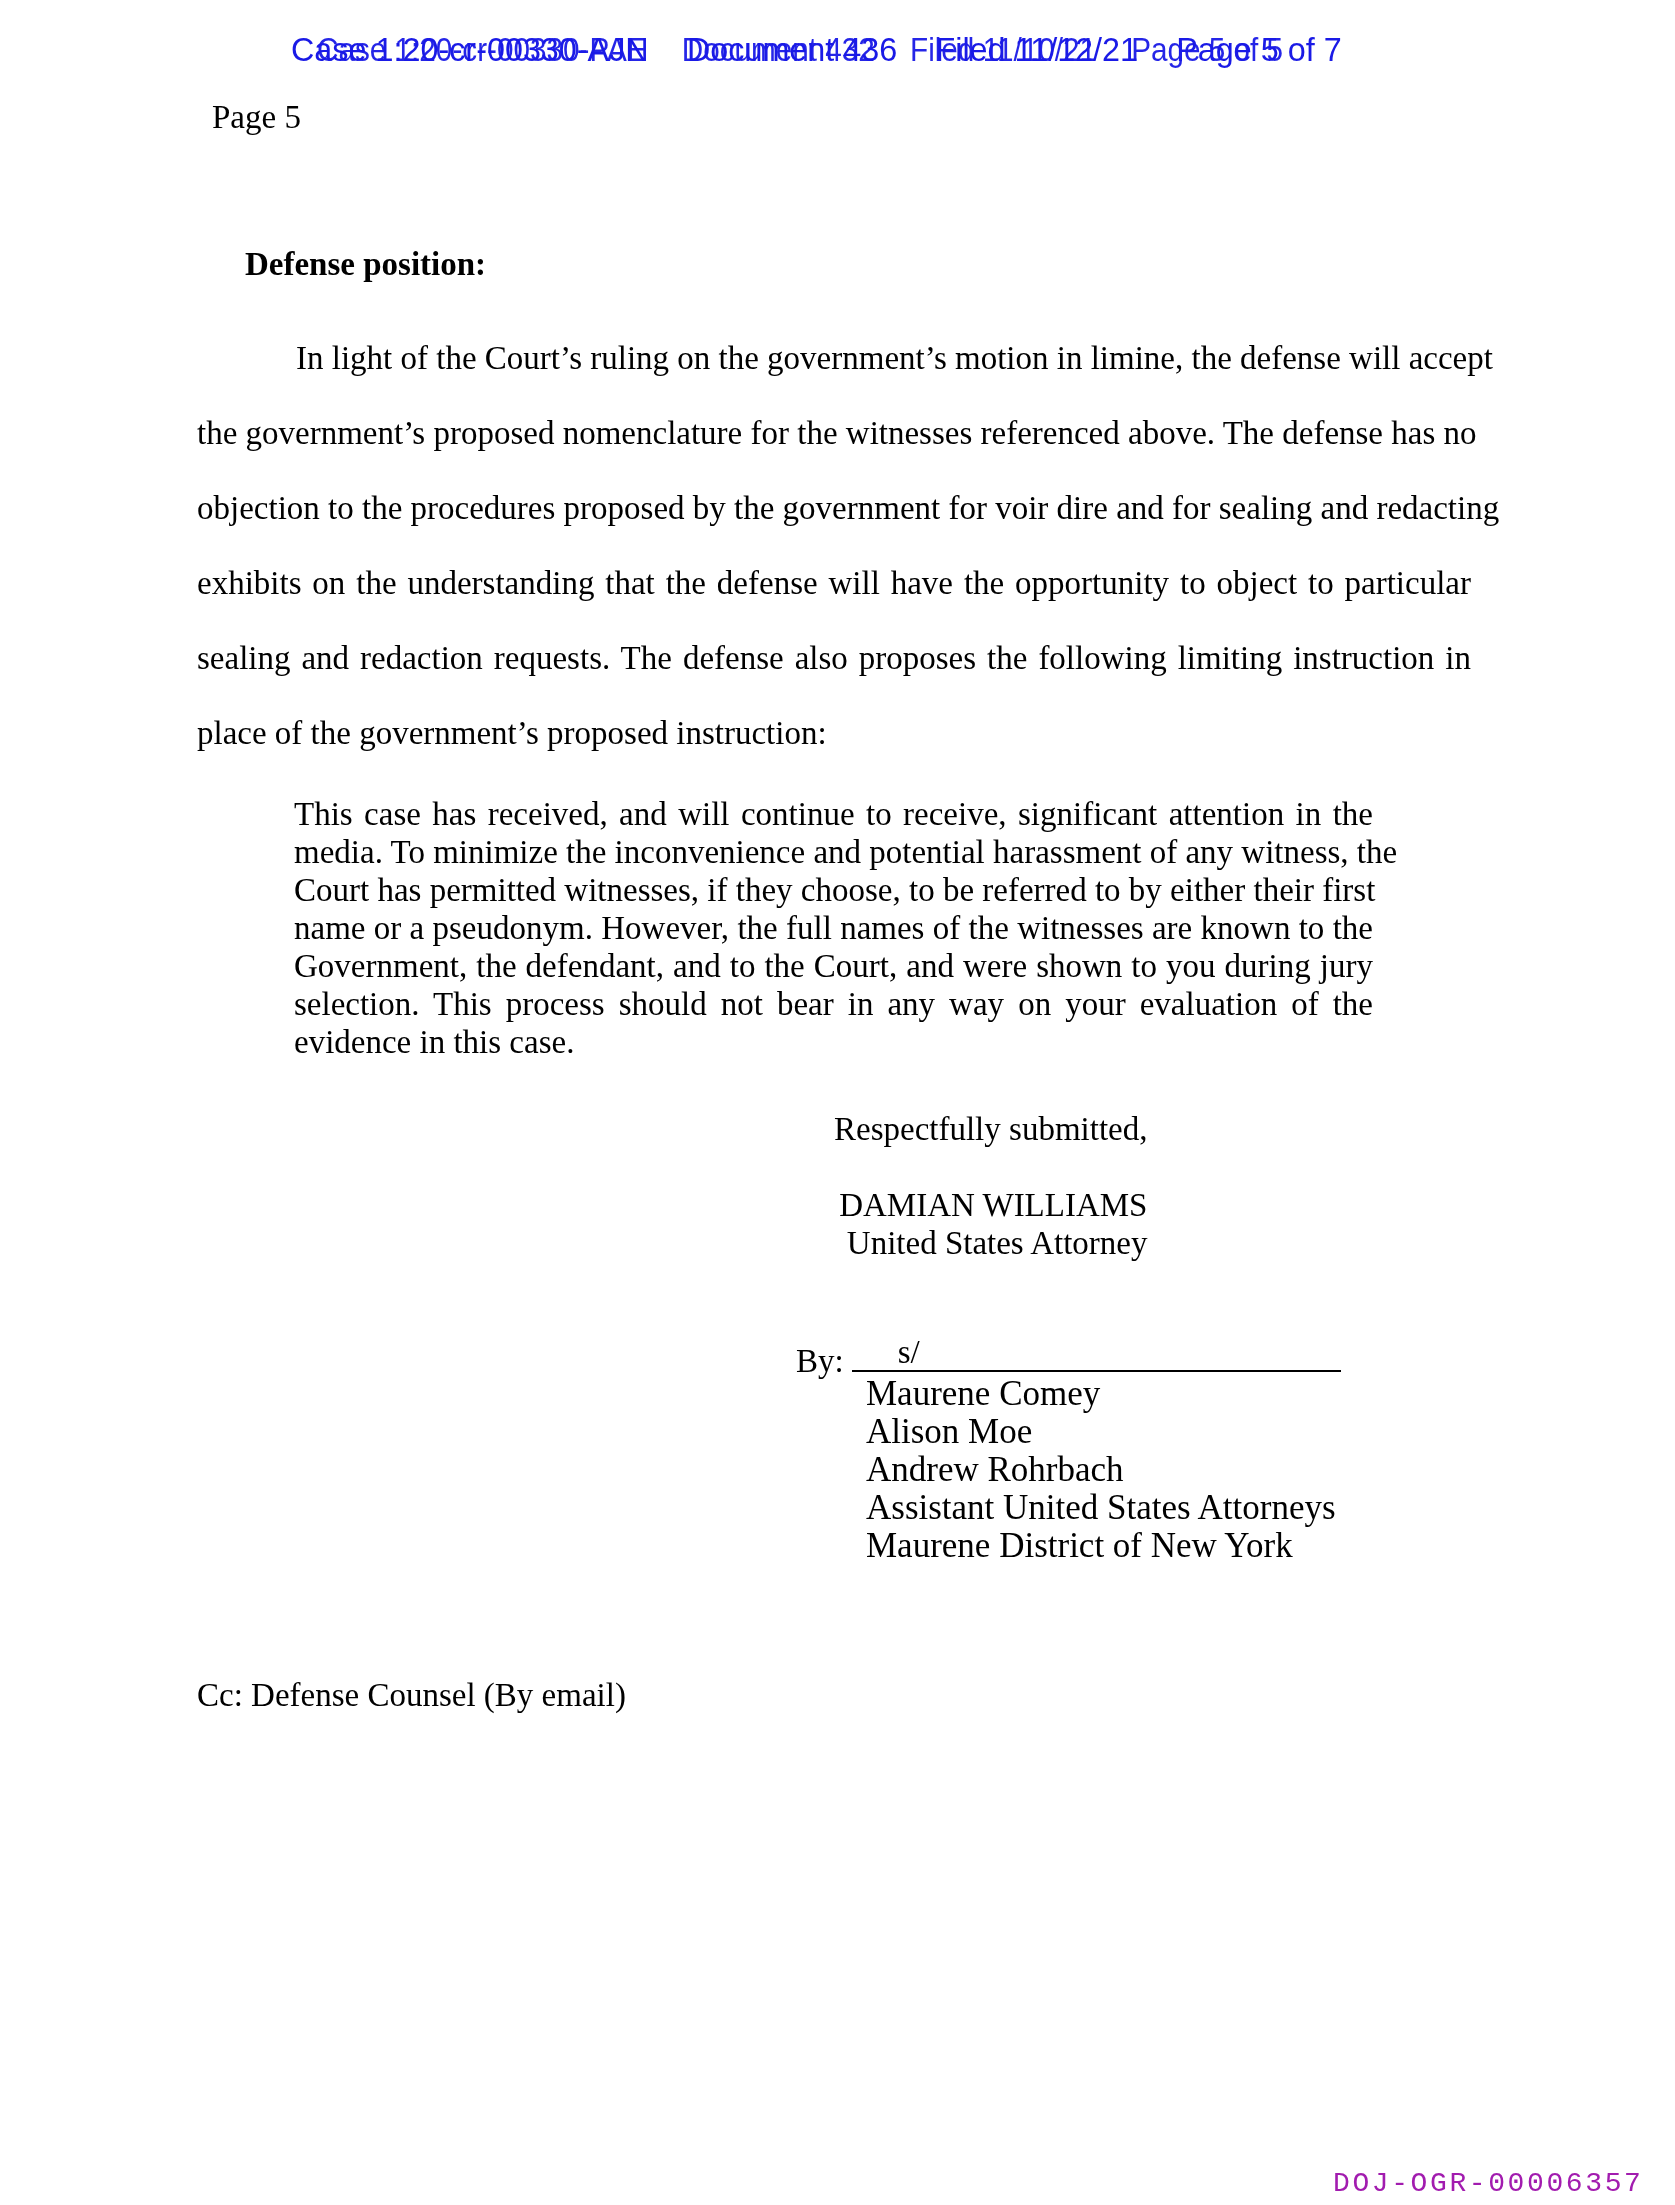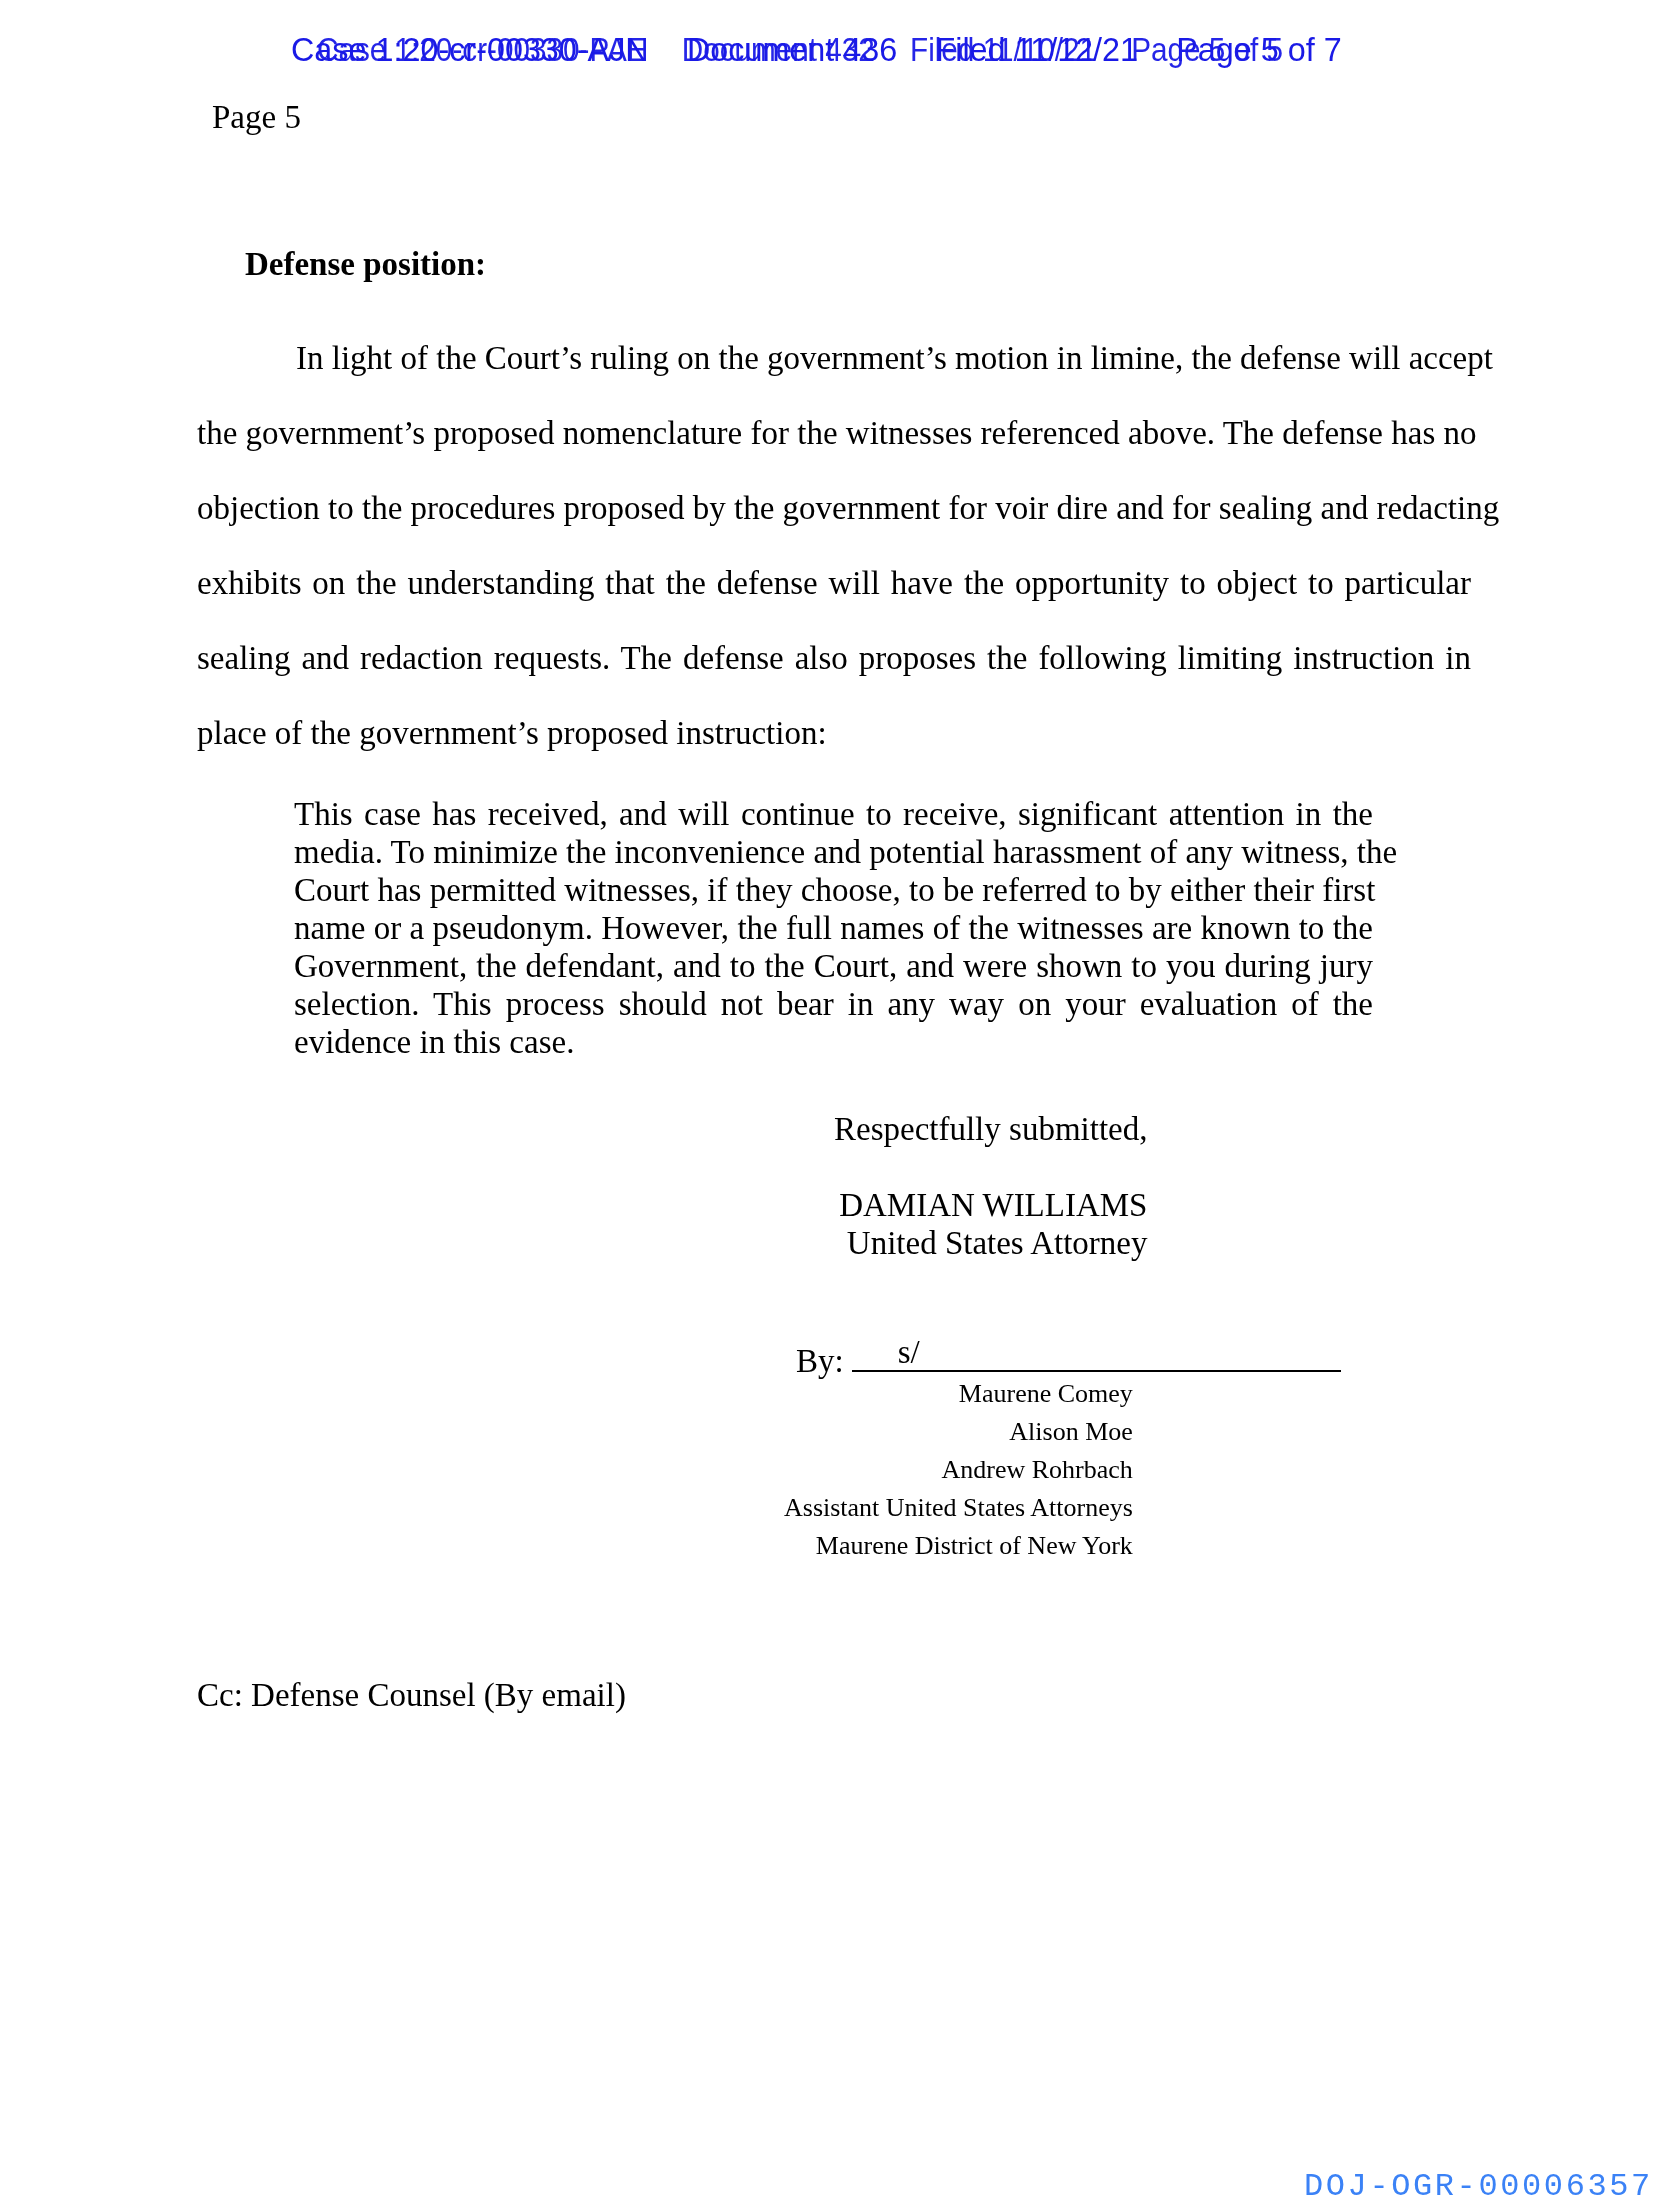--- a/index.html
+++ b/index.html
@@ -116,42 +116,41 @@
       position: relative;
       margin-left: 8px;
     }
     .by-line .sig-rule span {
       position: absolute;
       left: 46px;
       bottom: -1.3px;
     }
     .attorneys {
       position: absolute;
-      left: 784px;
+      left: 866px;
       top: 1375px;
-      font-size: 26px;
-      line-height: 38px;
-      text-align: right;
+      font-size: 35px;
+      line-height: 38px;
     }
     .attorneys .row { display: block; white-space: nowrap; }
 
     .cc {
       position: absolute;
       left: 197px;
       top: 1677px;
       font-size: 33px;
     }
     .bates {
       position: absolute;
-      left: 1304px;
+      left: 1333px;
       top: 2168px;
       font-family: "Liberation Mono", "DejaVu Sans Mono", monospace;
-      font-size: 32px;
+      font-size: 28px;
       letter-spacing: 2.6px;
-      color: #3b82f6;
+      color: #a21caf;
     }
   </style>
 </head>
 <body>
 
 <div class="stamp-wrap">
   <div class="stamp a">
     <span>Case 1:20-cr-00330-AJN</span><span class="gap"></span><span>Document 436</span><span class="gap"></span><span>Filed 11/12/21</span><span class="gap"></span><span>Page 5 of 7</span>
   </div>
   <div class="stamp b">

